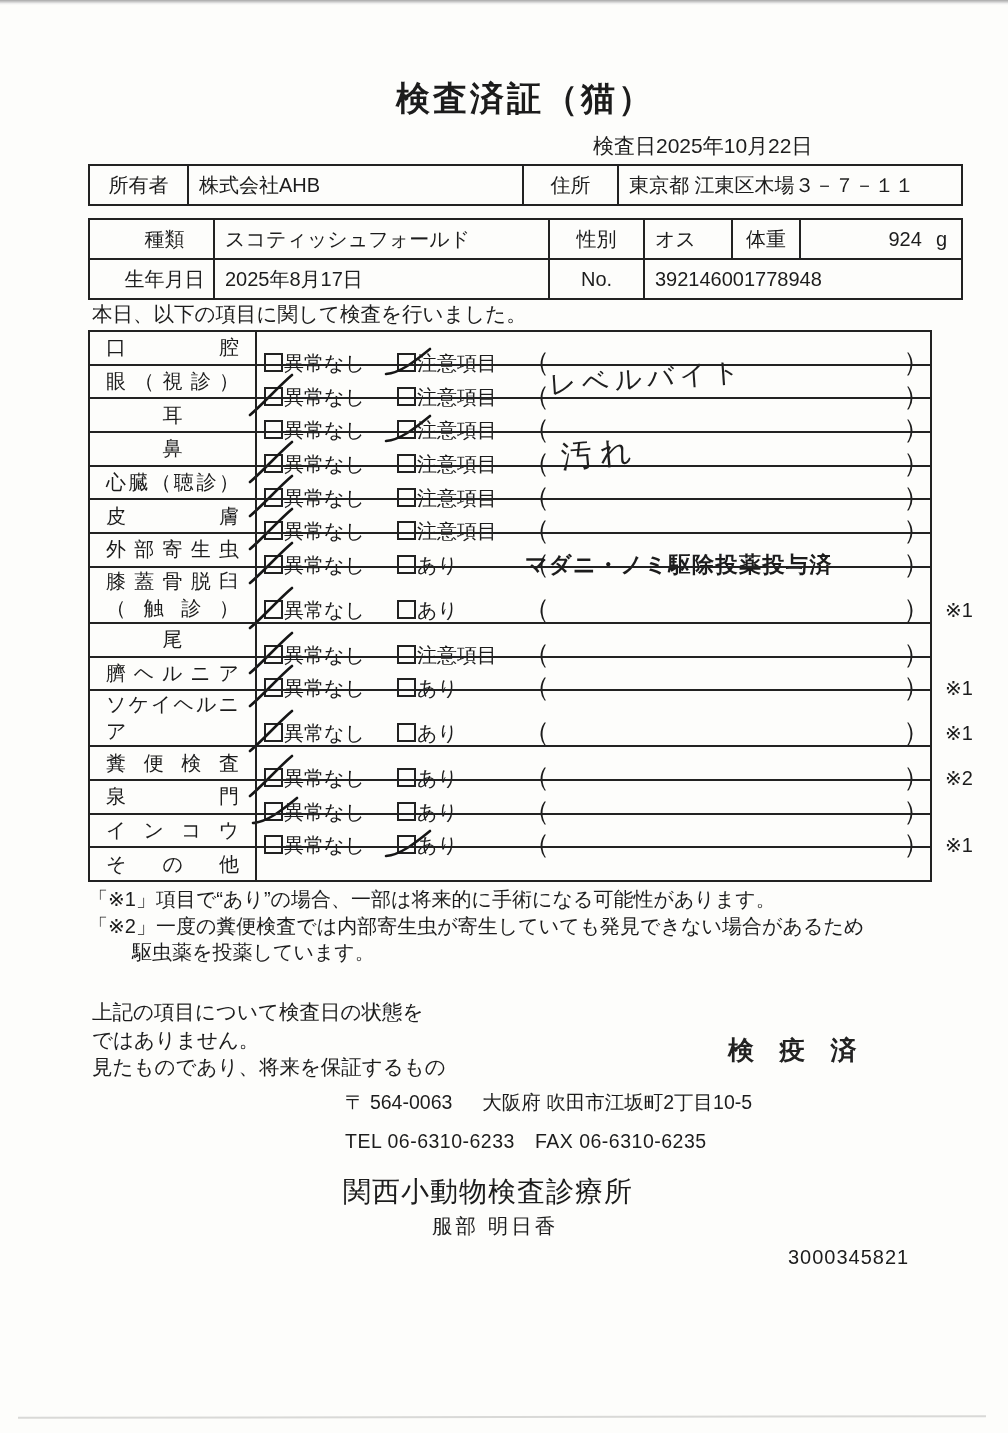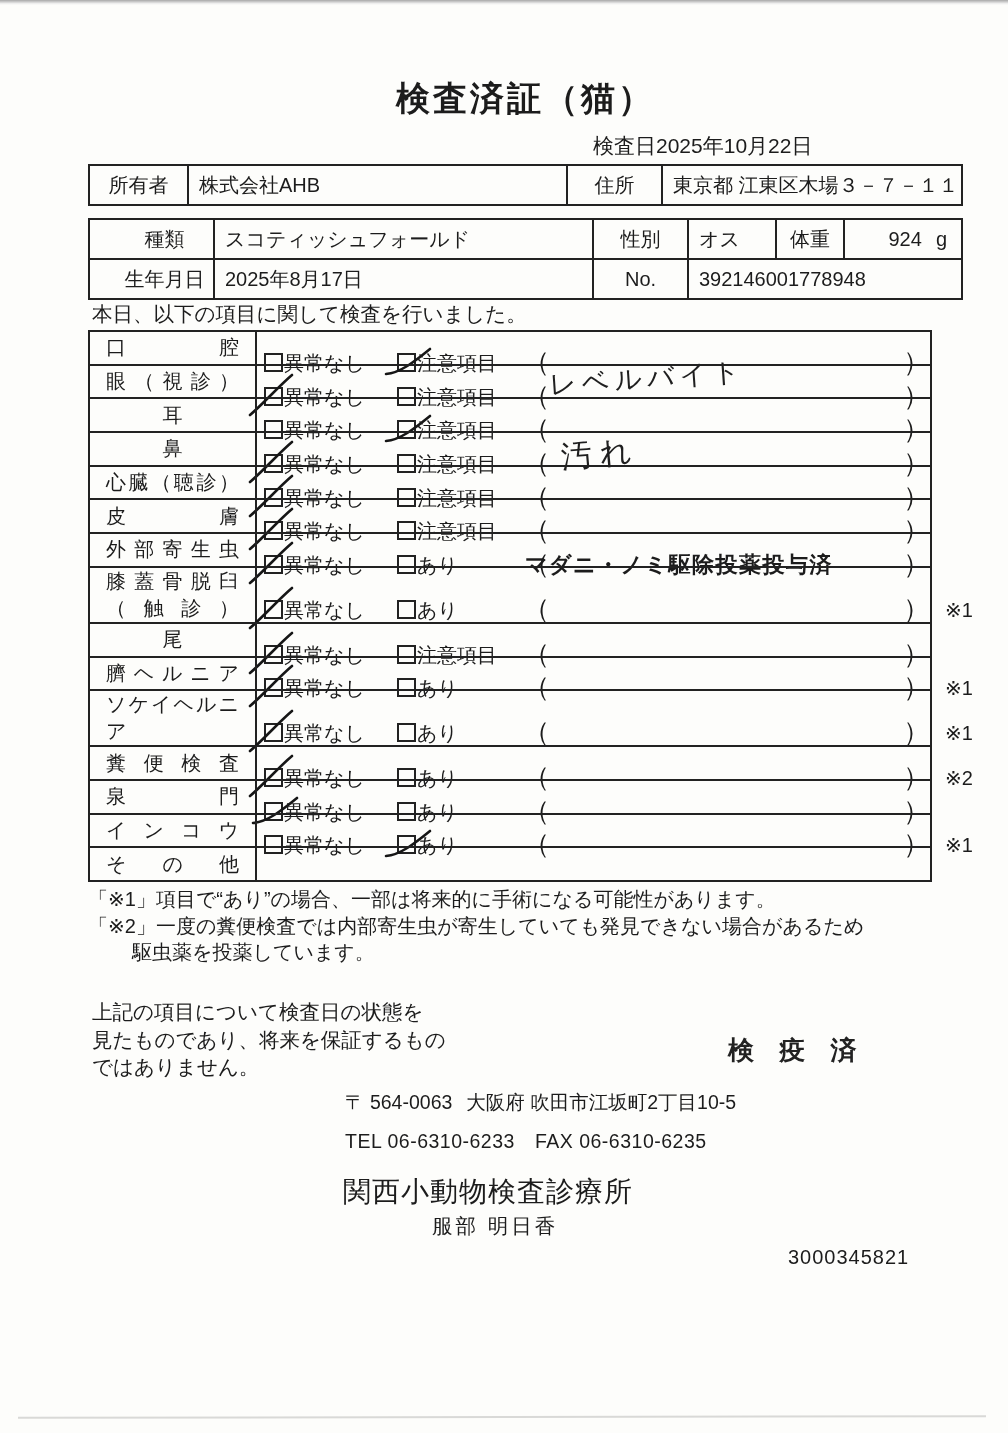--- a/index.html
+++ b/index.html
@@ -29,21 +29,21 @@
   .cell { box-sizing:border-box; display:flex; align-items:center; font-size:20px; }
   .cell.lab { justify-content:center; }
   .cell.val { padding-left:10px; }
   .bR { border-right:2px solid #222; }
   .bB { border-bottom:2px solid #222; }
 
   .info1 { left:88px; top:164px; width:875px; height:42px; display:flex; }
   .info2 { left:88px; top:218px; width:875px; height:82px; display:flex; flex-direction:column; }
   .info2 .row { display:flex; flex:1;padding-left:26px; }
   .w-lab1 { width:99px; }
-  .w-val1 { width:379px; }
+  .w-val1 { width:335px; }
   .w-lab2 { width:95px; }
   .w-sex  { width:88px; }
   .w-wlab { width:68px; }
   .grow { flex:1; }
   .weight-cell { justify-content:flex-end; padding-right:14px; gap:14px; }
 
   .intro { left:92px; top:300px; font-size:20.5px; }
 
   
   .exam-table { left:88px; top:330px; width:844px; height:552px;
@@ -84,21 +84,21 @@
 
   
   .footnotes { left:88px; top:886px; font-size:20px; line-height:26.5px; }
   .footnotes .indent { padding-left:44px; }
 
   
   .statement { left:92px; top:998px; font-size:20.5px; line-height:27.5px; }
   .stamp { left:728px; top:1033px; font-size:26px; font-weight:600; letter-spacing:9px; color:#222; }
 
   
-  .clinic-addr { left:345px; top:1089px; font-size:19.5px; display:flex; gap:14px; }
+  .clinic-addr { left:345px; top:1089px; font-size:19.5px; display:flex; gap:30px; }
   .clinic-tel { left:345px; top:1128px; font-size:19.5px; letter-spacing:0.5px; }
   .clinic-name { left:343px; top:1173px; font-size:28px; letter-spacing:1px; }
   .clinic-vet { left:432px; top:1212px; font-size:20.5px; letter-spacing:3px; }
   .serial { left:788px; top:1246px; font-size:20px; letter-spacing:1px; }
 </style>
 </head>
 <body>
 
 <div class="page">
 
@@ -425,22 +425,22 @@
     </div>
 
   <div class="abs footnotes">
     <div>「※1」項目で“あり”の場合、一部は将来的に手術になる可能性があります。</div>
     <div>「※2」一度の糞便検査では内部寄生虫が寄生していても発見できない場合があるため</div>
     <div class="indent">駆虫薬を投薬しています。</div>
   </div>
 
   <div class="abs statement">
     <div>上記の項目について検査日の状態を</div>
+    <div>ではありません。</div>
     <div>見たものであり、将来を保証するもの</div>
-    <div>ではありません。</div>
   </div>
 
   <div class="abs stamp">検 疫 済</div>
 
   <div class="abs clinic-addr">
     <span>〒 564-0063</span>
     <span>大阪府 吹田市江坂町2丁目10-5</span>
   </div>
   <div class="abs clinic-tel">TEL 06-6310-6233　FAX 06-6310-6235</div>
   <div class="abs clinic-name">関西小動物検査診療所</div>

